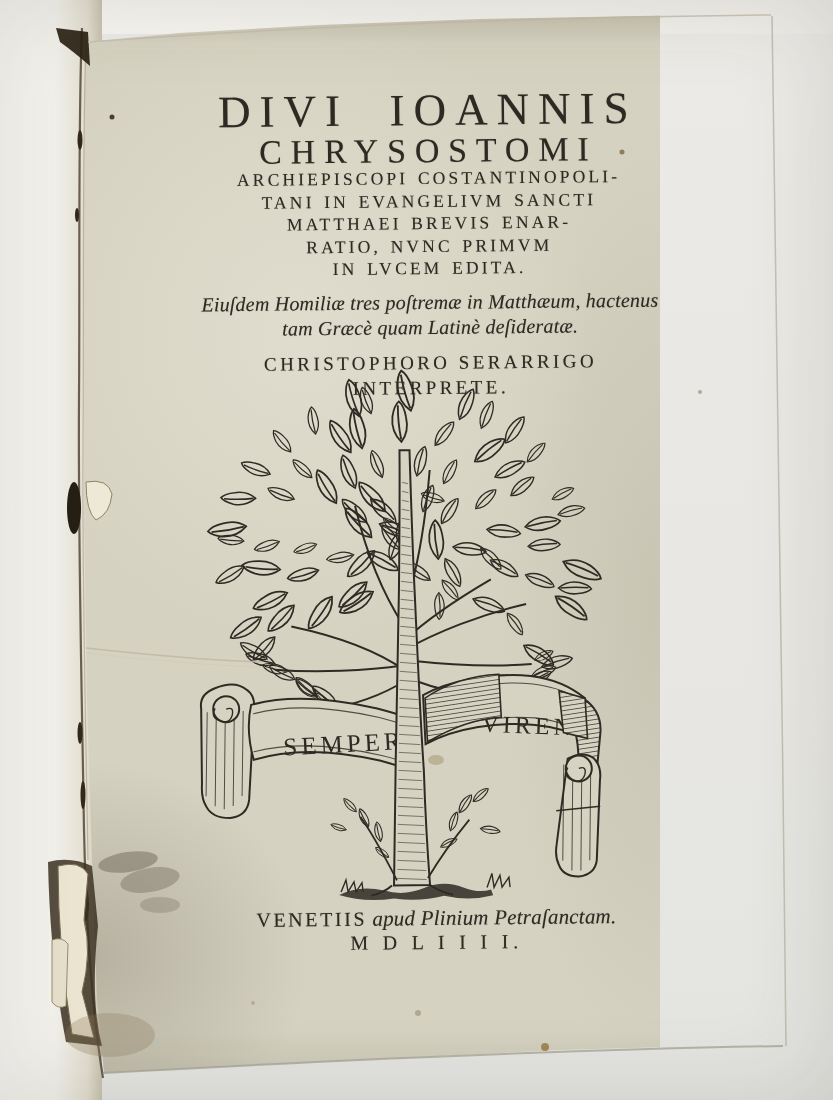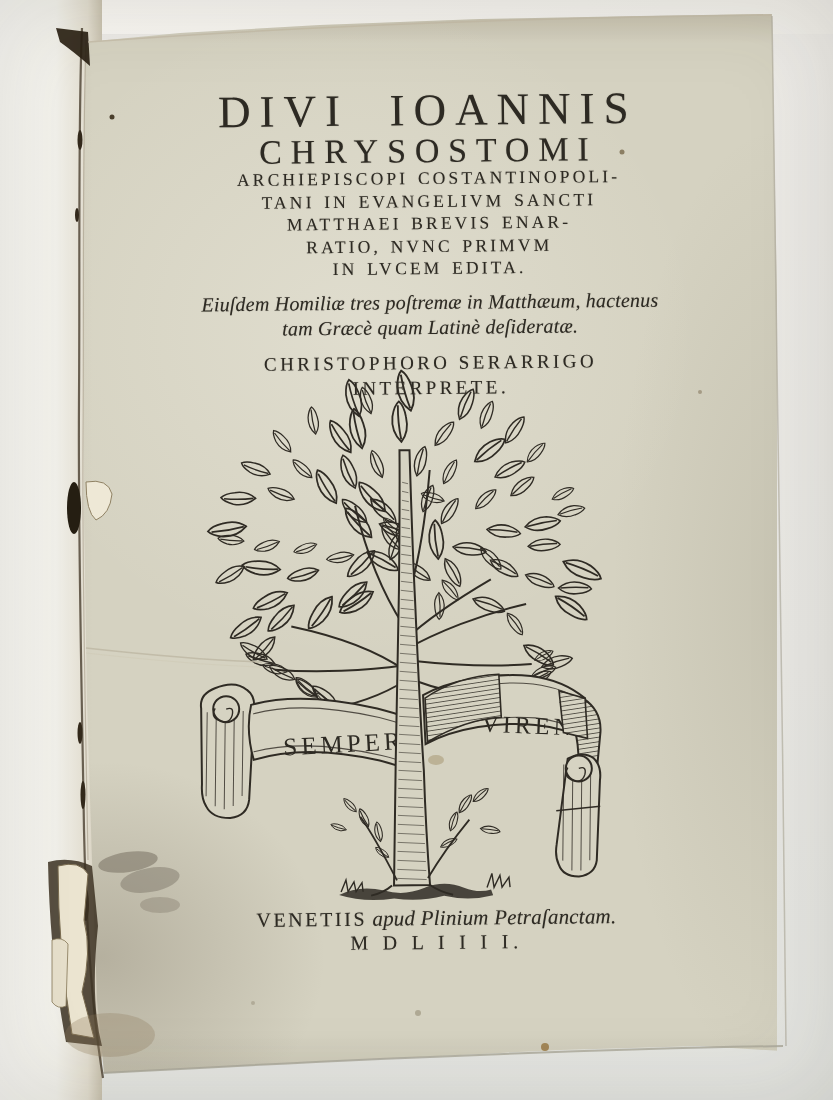--- a/index.html
+++ b/index.html
@@ -3,21 +3,21 @@
 <meta charset="utf-8">
 <style>
   html,body{margin:0;padding:0;background:#e8e7e3;}
   .photo{position:relative;width:833px;height:1100px;overflow:hidden;
     background:linear-gradient(180deg,#eceae6 0%,#e8e7e3 60%,#e3e4e0 100%);
     font-family:"Liberation Serif", serif;}
   .topstrip{position:absolute;left:0;top:0;width:833px;height:34px;
     background:linear-gradient(90deg,#f8f6f2,#f3f1ec 60%,#efede8);}
   .flyleaf{position:absolute;left:0;top:0;width:102px;height:1100px;
     background:linear-gradient(90deg,#f7f6f2 0%,#f2f1eb 55%,#e2ddcf 86%,#c8c1ae 100%);}
-  .page{position:absolute;left:0;top:0;width:777px;height:1100px;
+  .page{position:absolute;left:0;top:0;width:660px;height:1100px;
     clip-path:polygon(86px 42px,180px 33px,320px 25px,480px 19px,640px 16px,772px 14px,
       777px 300px,781px 620px,786px 1040px,782px 1051px,700px 1046px,560px 1050px,
       400px 1058px,240px 1066px,104px 1073px,97px 1000px,92px 860px,87px 700px,
       84px 520px,83px 300px,84px 120px);
     background:
       radial-gradient(closest-side at 45% 30%, rgba(248,246,236,.30), transparent),
       radial-gradient(320px 280px at 13% 87%, rgba(108,98,80,.30), transparent 70%),
       radial-gradient(220px 640px at 100% 55%, rgba(120,115,95,.14), transparent 75%),
       linear-gradient(90deg, rgba(105,95,75,.33), rgba(105,95,75,.12) 5%, transparent 12%),
       linear-gradient(180deg, rgba(140,125,100,.30), transparent 4%),

